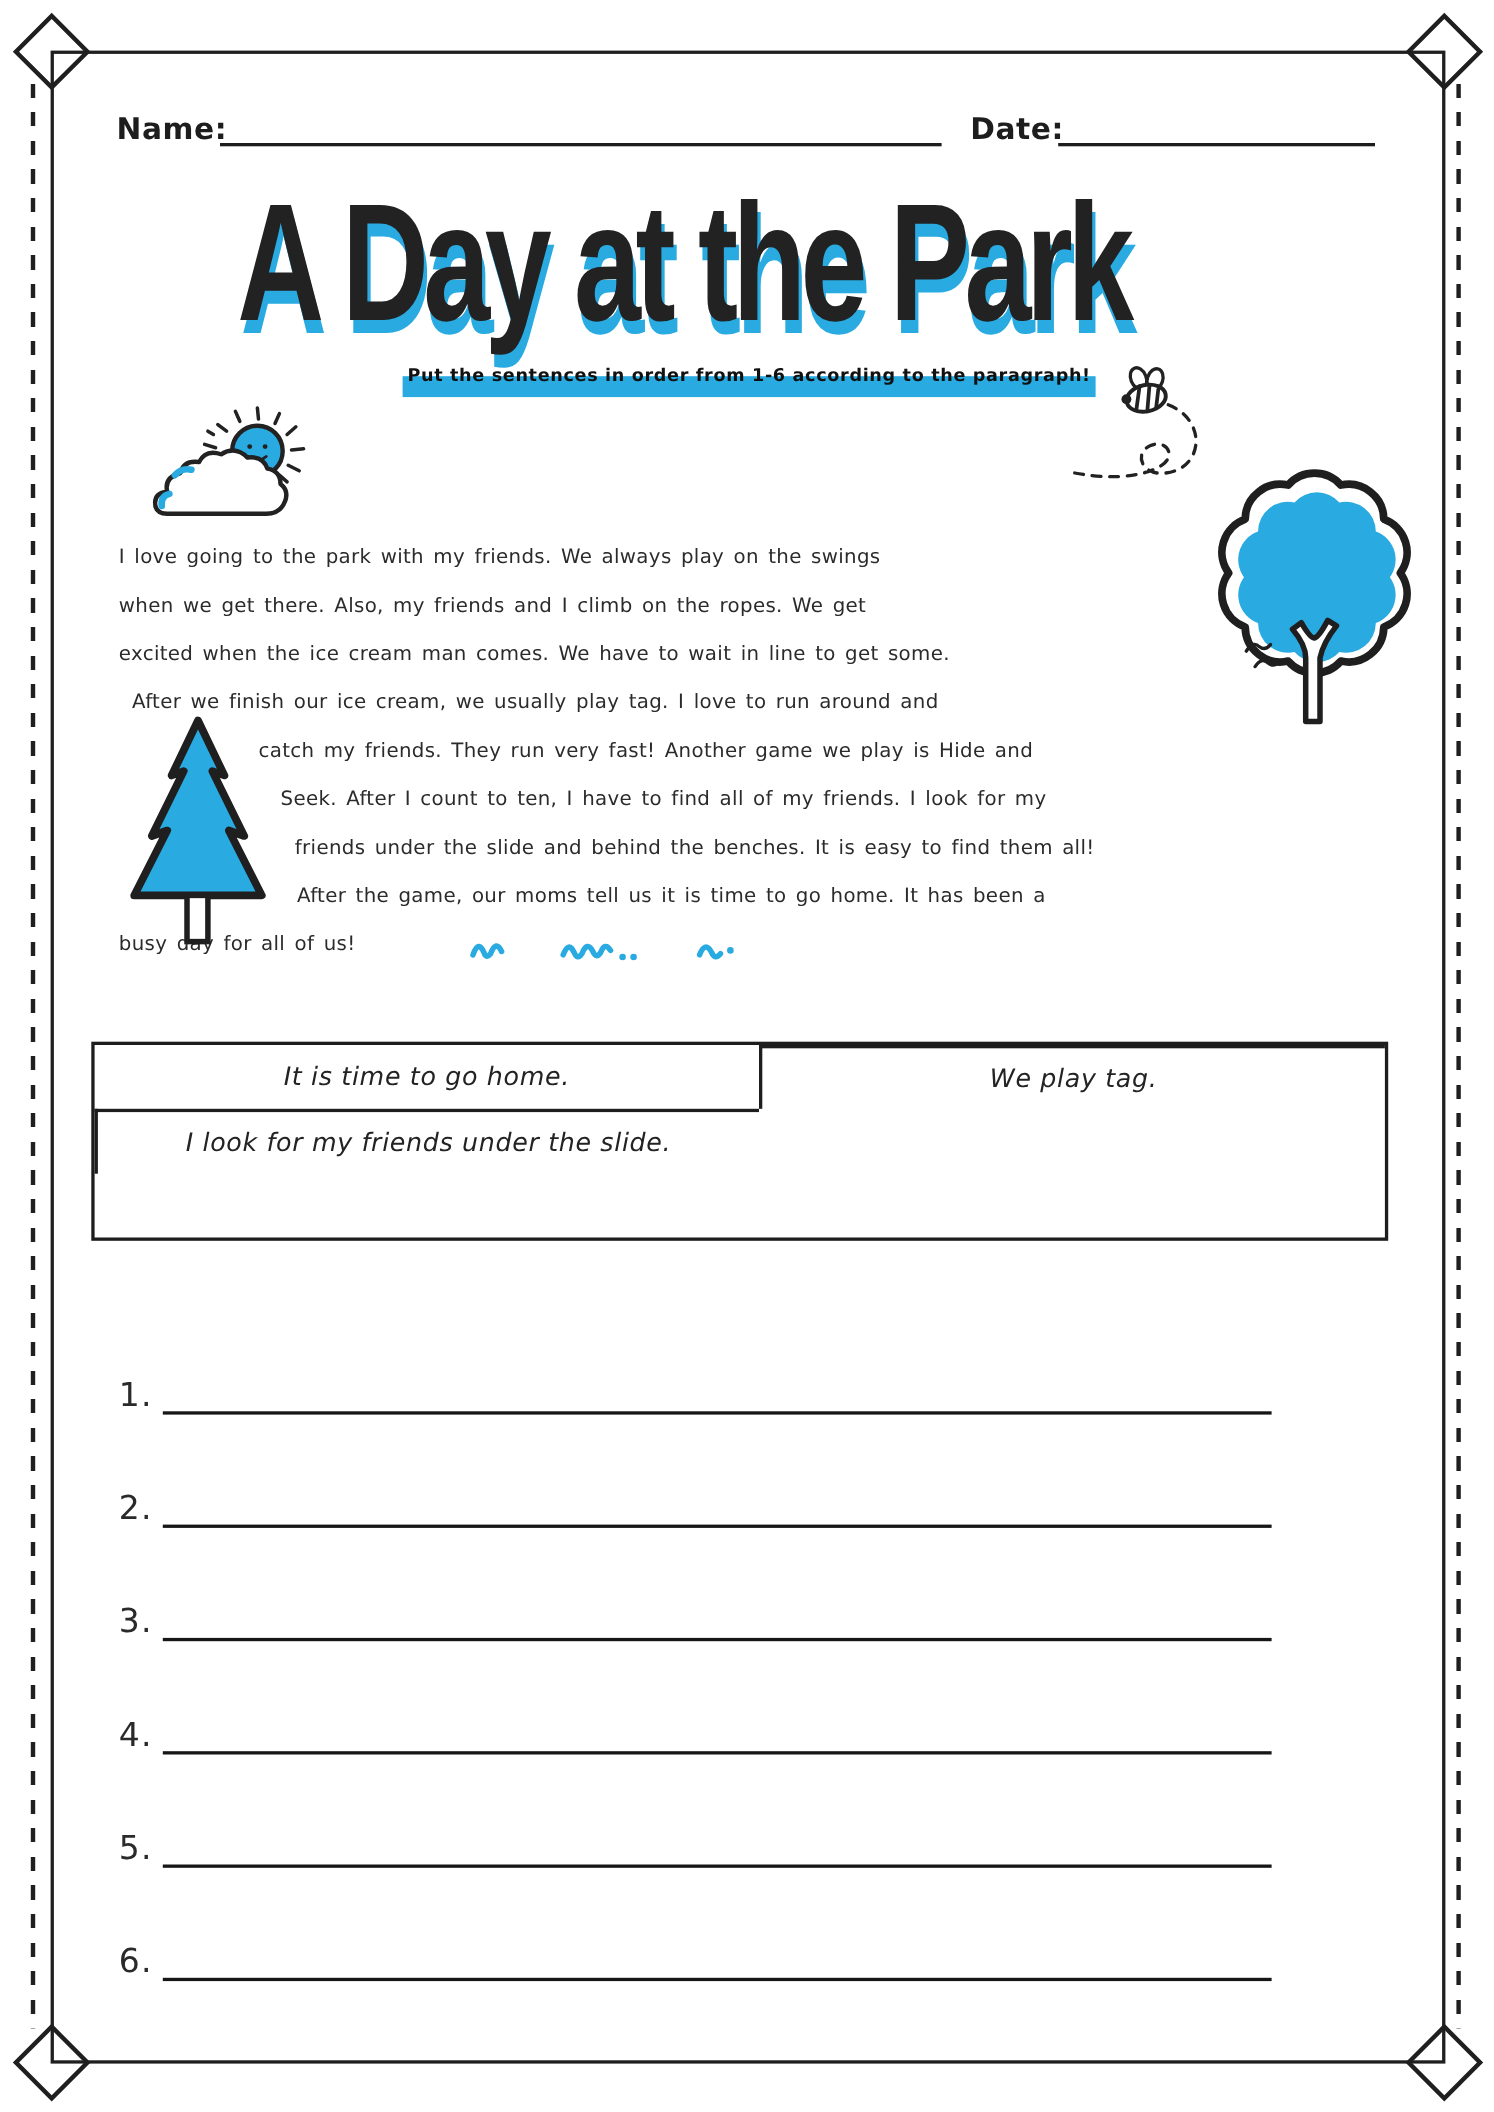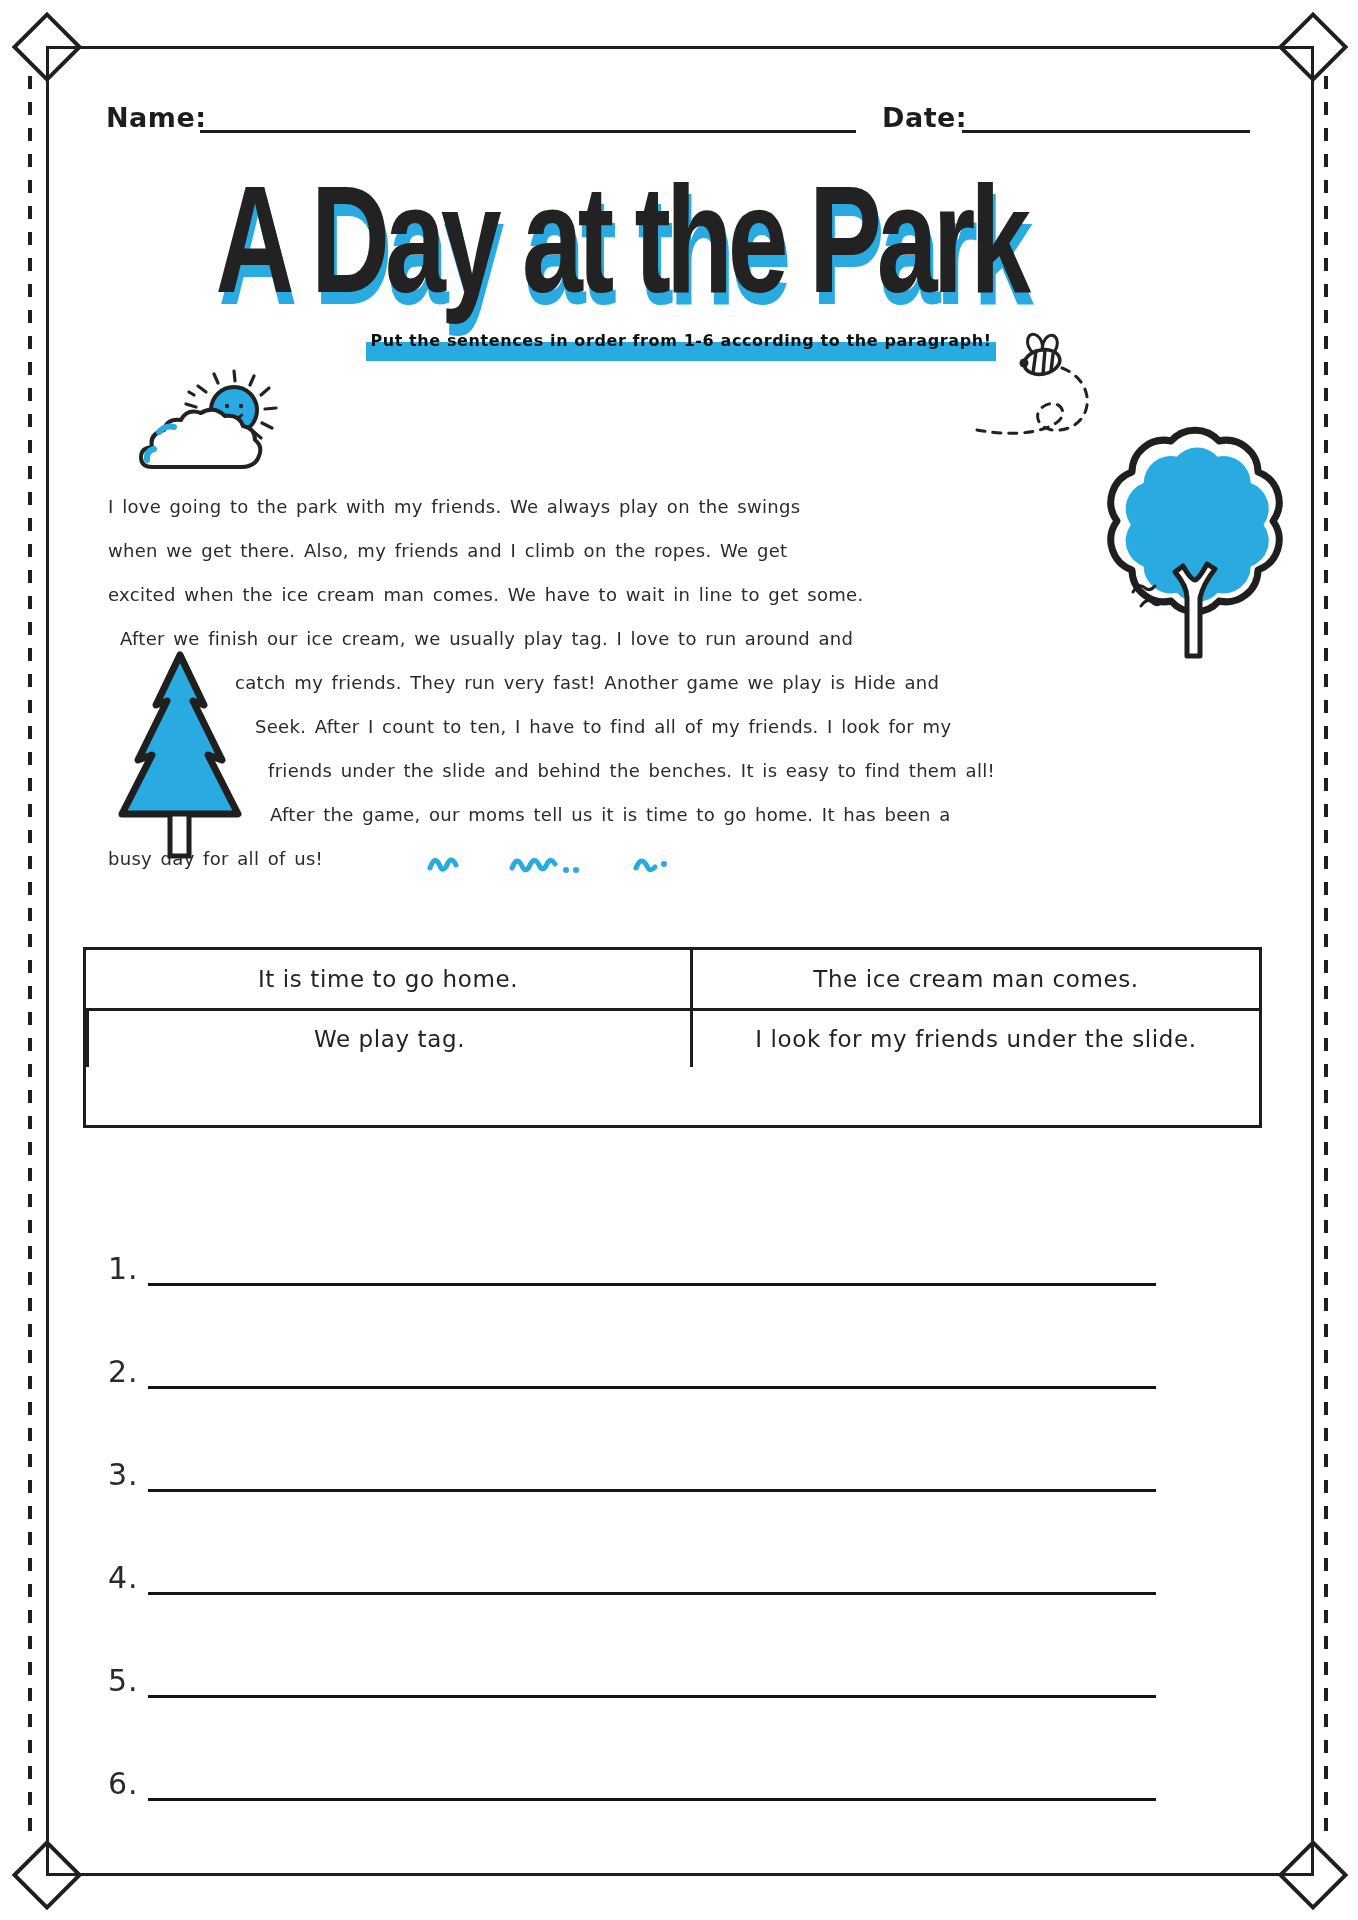--- a/index.html
+++ b/index.html
@@ -32,21 +32,21 @@
               font-weight:bold;color:#111;letter-spacing:.6px;white-space:nowrap;}
 
   
   .p-line{white-space:nowrap;font-size:18px;letter-spacing:.3px;word-spacing:2.5px;
           color:#2b2b2b;line-height:30px;}
 
   
   .bank{left:83px;top:947px;width:1173px;height:175px;border:3.5px solid #1d1d1d;
         display:grid;grid-template-columns:604px 1fr;grid-template-rows:1fr 1fr 1fr;}
   .bank-cell{display:flex;align-items:center;justify-content:center;
-             font-size:23px;letter-spacing:.6px;color:#232323;white-space:nowrap;}
+             font-size:23px;letter-spacing:.6px;color:#232323;white-space:nowrap;font-style:italic;}
   .bank-cell.c2{border-left:3.5px solid #1d1d1d;}
   .bank-cell.r2,.bank-cell.r3{border-top:3.5px solid #1d1d1d;}
 
   
   .ans-num{font-size:30px;color:#2a2a2a;letter-spacing:1px;}
   .ans-line{left:148px;width:1008px;height:40px;border-bottom:3.5px solid #161616;}
 
   svg{display:block;}
 </style>
 </head>
@@ -134,21 +134,20 @@
 
   <svg class="abs" style="left:1103px;top:426px;" width="188" height="236" viewBox="0 0 188 236">
     <path d="M170,95 A32,32 0 0 1 155,144 A32,32 0 0 1 116,175 A32,32 0 0 1 68,175 A32,32 0 0 1 29,144 A32,32 0 0 1 14,95 A32,32 0 0 1 29,46 A32,32 0 0 1 68,15 A32,32 0 0 1 116,15 A32,32 0 0 1 155,46 A32,32 0 0 1 170,95 Z" fill="#fff" stroke="#1f1f1f" stroke-width="7" stroke-linejoin="round"></path>
     <path d="M170,95 A32,32 0 0 1 155,144 A32,32 0 0 1 116,175 A32,32 0 0 1 68,175 A32,32 0 0 1 29,144 A32,32 0 0 1 14,95 A32,32 0 0 1 29,46 A32,32 0 0 1 68,15 A32,32 0 0 1 116,15 A32,32 0 0 1 155,46 A32,32 0 0 1 170,95 Z" transform="translate(16,18) scale(0.85)" fill="#29abe2"></path>
     <path d="M84,230 L84,172 Q84,160 72,146 L80,140 Q88,154 92,154 Q96,153 104,138 L112,143 Q100,158 97,172 L97,230 Z" fill="#fff" stroke="#1f1f1f" stroke-width="5" stroke-linejoin="round"></path>
     <path d="M30,166 q6,-10 12,-4 q5,4 10,-2 M38,180 q6,-9 12,-3 q5,4 11,-2" fill="none" stroke="#1f1f1f" stroke-width="3" stroke-linecap="round"></path>
   </svg>
 
   <div class="abs bank">
     <div class="bank-cell r1 c1">It is time to go home.</div>
-    <div class="bank-cell r1 c2">The ice cream man comes.</div>
     <div class="bank-cell r2 c2">We play tag.</div>
     <div class="bank-cell r3 c2">I look for my friends under the slide.</div>
   </div>
 
   <div>
     <div class="abs ans-num" style="left:108px;top:1251px;">1.</div>
     <div class="abs ans-line" style="top:1243px;"></div>
     <div class="abs ans-num" style="left:108px;top:1354px;">2.</div>
     <div class="abs ans-line" style="top:1346px;"></div>
     <div class="abs ans-num" style="left:108px;top:1457px;">3.</div>

